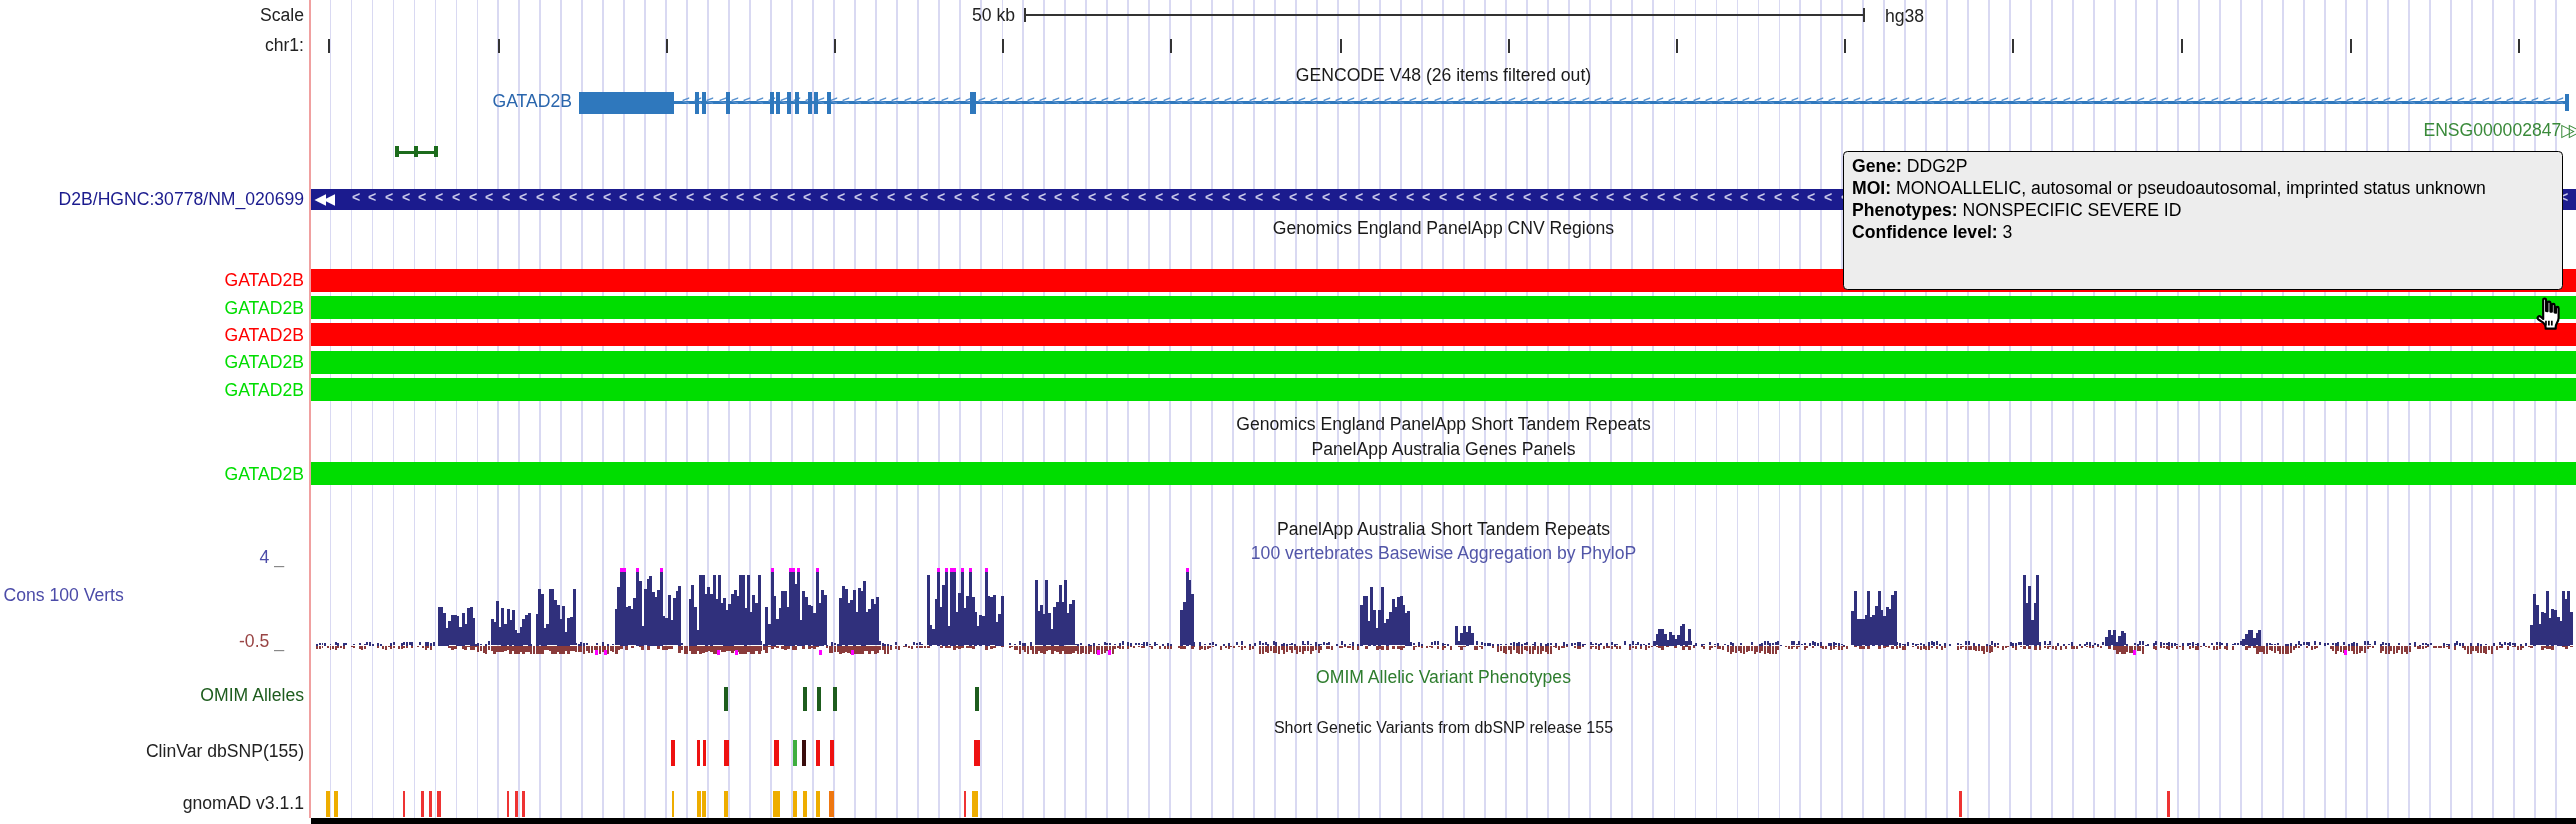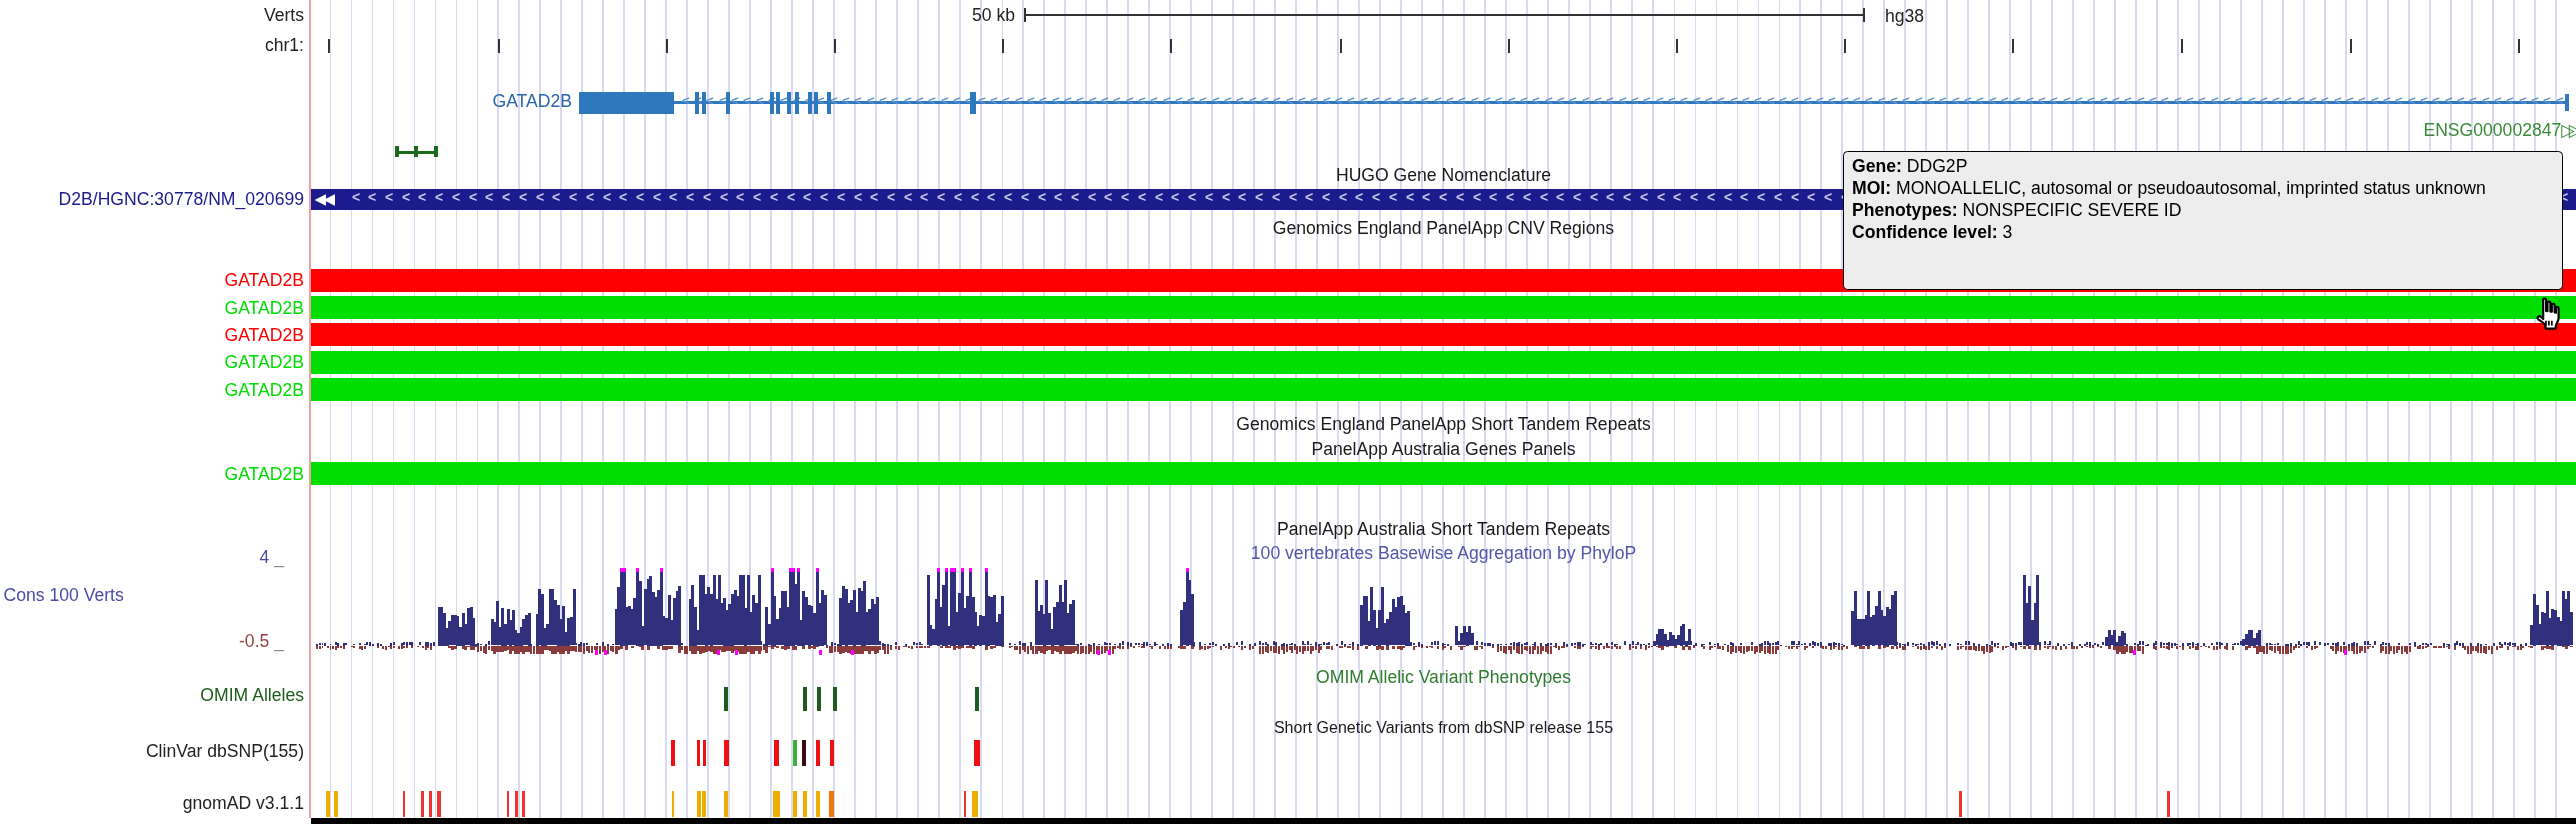--- a/index.html
+++ b/index.html
@@ -21,21 +21,21 @@
   svg{display:block;}
 </style>
 </head>
 <body>
 
 <div id="stage">
 
   <div class="grid"></div>
   <div class="pinkline"></div>
 
-  <div class="lbl-r" style="left:0;top:6.2px;width:304px;">Verts</div>
+  <div class="lbl-r" style="left:0;top:6.2px;width:304px;">Scale</div>
   <div class="lbl-r" style="left:839px;top:6.2px;width:176px;">50 kb</div>
   <div class="ruler-line" style="left:1024px;top:14px;width:840px;height:1.8px;"></div>
   <div class="ruler-line" style="left:1024px;top:8px;width:1.8px;height:14px;"></div>
   <div class="ruler-line" style="left:1863px;top:8px;width:1.8px;height:14px;"></div>
   <div class="abs" style="left:1885px;top:6.2px;font-size:17.6px;">hg38</div>
 
   <div class="lbl-r" style="left:0;top:36px;width:304px;">chr1:</div>
   <div class="abs" id="coord-row" style="left:0;top:0;">
       <div style="position: absolute; left: 328px; top: 39px; width: 1.8px; height: 14px; background: rgb(51, 51, 51);"></div>
       <div style="position: absolute; left: 498px; top: 39px; width: 1.8px; height: 14px; background: rgb(51, 51, 51);"></div>
@@ -46,20 +46,21 @@
       <div style="position: absolute; left: 1340px; top: 39px; width: 1.8px; height: 14px; background: rgb(51, 51, 51);"></div>
       <div style="position: absolute; left: 1508px; top: 39px; width: 1.8px; height: 14px; background: rgb(51, 51, 51);"></div>
       <div style="position: absolute; left: 1676px; top: 39px; width: 1.8px; height: 14px; background: rgb(51, 51, 51);"></div>
       <div style="position: absolute; left: 1844px; top: 39px; width: 1.8px; height: 14px; background: rgb(51, 51, 51);"></div>
       <div style="position: absolute; left: 2012px; top: 39px; width: 1.8px; height: 14px; background: rgb(51, 51, 51);"></div>
       <div style="position: absolute; left: 2181px; top: 39px; width: 1.8px; height: 14px; background: rgb(51, 51, 51);"></div>
       <div style="position: absolute; left: 2350px; top: 39px; width: 1.8px; height: 14px; background: rgb(51, 51, 51);"></div>
       <div style="position: absolute; left: 2518px; top: 39px; width: 1.8px; height: 14px; background: rgb(51, 51, 51);"></div>
     </div>
 
+  <div class="t" style="top:66px;">GENCODE V48 (26 items filtered out)</div>
   <div class="lbl-r" id="gene-label" style="left: 0px; top: 92px; width: 572px; color: rgb(42, 102, 173);">GATAD2B</div>
   <div class="abs" id="gene-glyph">
       <div style="position: absolute; left: 579px; top: 92px; width: 95px; height: 22px; background: rgb(47, 120, 189);"></div>
       <div style="position: absolute; left: 674px; top: 101px; width: 1894px; height: 2.6px; background: rgb(47, 120, 189);"></div>
       <div style="position: absolute; left: 682px; top: 93px; font-size: 13.2px; font-weight: bold; color: rgb(91, 147, 207);">&lt;</div>
       <div style="position: absolute; left: 694px; top: 93px; font-size: 13.2px; font-weight: bold; color: rgb(91, 147, 207);">&lt;</div>
       <div style="position: absolute; left: 706px; top: 93px; font-size: 13.2px; font-weight: bold; color: rgb(91, 147, 207);">&lt;</div>
       <div style="position: absolute; left: 719px; top: 93px; font-size: 13.2px; font-weight: bold; color: rgb(91, 147, 207);">&lt;</div>
       <div style="position: absolute; left: 731px; top: 93px; font-size: 13.2px; font-weight: bold; color: rgb(91, 147, 207);">&lt;</div>
       <div style="position: absolute; left: 743px; top: 93px; font-size: 13.2px; font-weight: bold; color: rgb(91, 147, 207);">&lt;</div>
@@ -226,21 +227,20 @@
   <div class="abs" id="ensg-label" style="right: 0px; top: 120px; font-size: 17.6px; white-space: nowrap; color: rgb(58, 138, 58);">
     <span>ENSG000002847</span><span style="letter-spacing:-6.2px;">▷▷</span>
   </div>
   <div class="abs" id="mini-feature">
       <div style="position: absolute; left: 395px; top: 151px; width: 43px; height: 2.6px; background: rgb(28, 107, 28);"></div>
       <div style="position: absolute; left: 395px; top: 146px; width: 3.5px; height: 11.4px; background: rgb(28, 107, 28);"></div>
       <div style="position: absolute; left: 414px; top: 146px; width: 3.5px; height: 11.4px; background: rgb(28, 107, 28);"></div>
       <div style="position: absolute; left: 434px; top: 146px; width: 3.5px; height: 11.4px; background: rgb(28, 107, 28);"></div>
     </div>
 
-  <div class="t" style="top:166px;">HUGO Gene Nomenclature</div>
   <div class="lbl-r" id="hugo-label" style="left:0;top:190px;width:304px;color:#1b1b8e;">D2B/HGNC:30778/NM_020699</div>
   <div class="abs" id="hugo-bar" style="left:311px;top:189px;width:2265px;height:21px;background:#1b1b8e;overflow:hidden;">
       <div style="position: absolute; left: 3.5px; top: 0.9px; color: rgb(255, 255, 255); font-size: 15px; letter-spacing: -2.6px;">◀◀</div>
       <div style="position: absolute; left: 41px; top: 0px; color: rgb(201, 201, 234); font-size: 14px; font-weight: bold;">&lt;</div>
       <div style="position: absolute; left: 57px; top: 0px; color: rgb(201, 201, 234); font-size: 14px; font-weight: bold;">&lt;</div>
       <div style="position: absolute; left: 74px; top: 0px; color: rgb(201, 201, 234); font-size: 14px; font-weight: bold;">&lt;</div>
       <div style="position: absolute; left: 91px; top: 0px; color: rgb(201, 201, 234); font-size: 14px; font-weight: bold;">&lt;</div>
       <div style="position: absolute; left: 107px; top: 0px; color: rgb(201, 201, 234); font-size: 14px; font-weight: bold;">&lt;</div>
       <div style="position: absolute; left: 124px; top: 0px; color: rgb(201, 201, 234); font-size: 14px; font-weight: bold;">&lt;</div>
       <div style="position: absolute; left: 141px; top: 0px; color: rgb(201, 201, 234); font-size: 14px; font-weight: bold;">&lt;</div>

